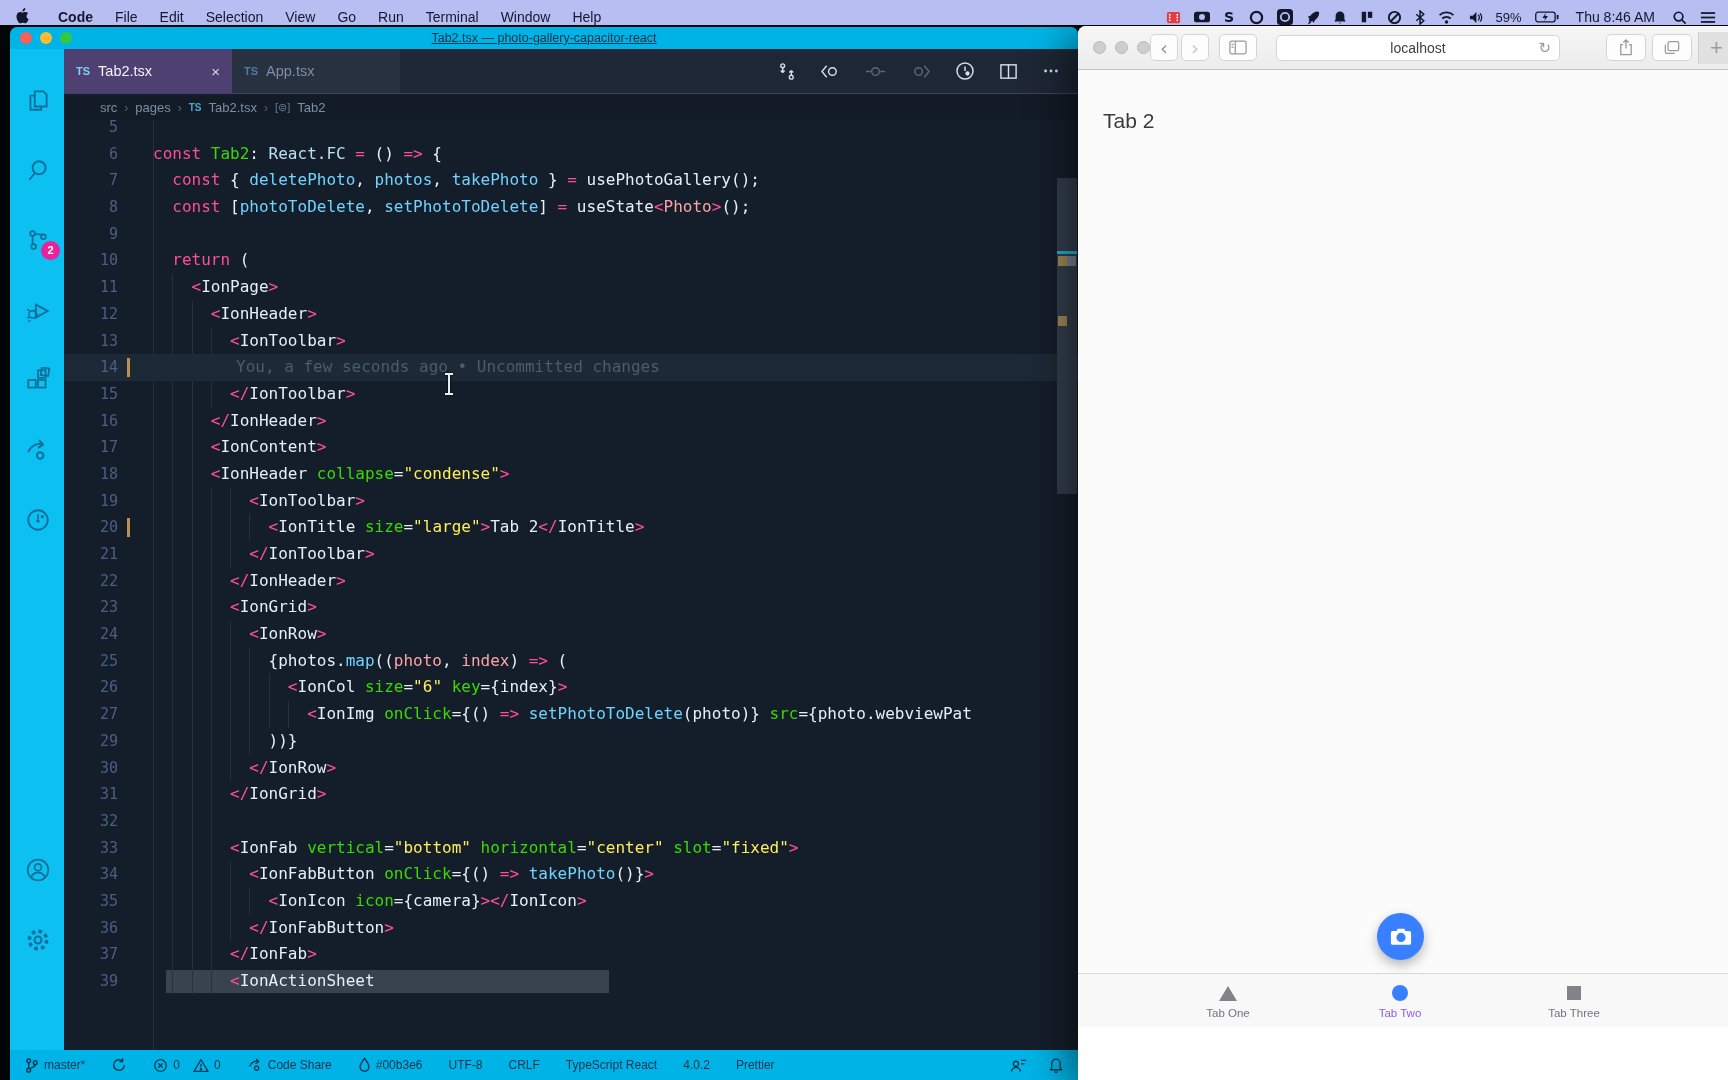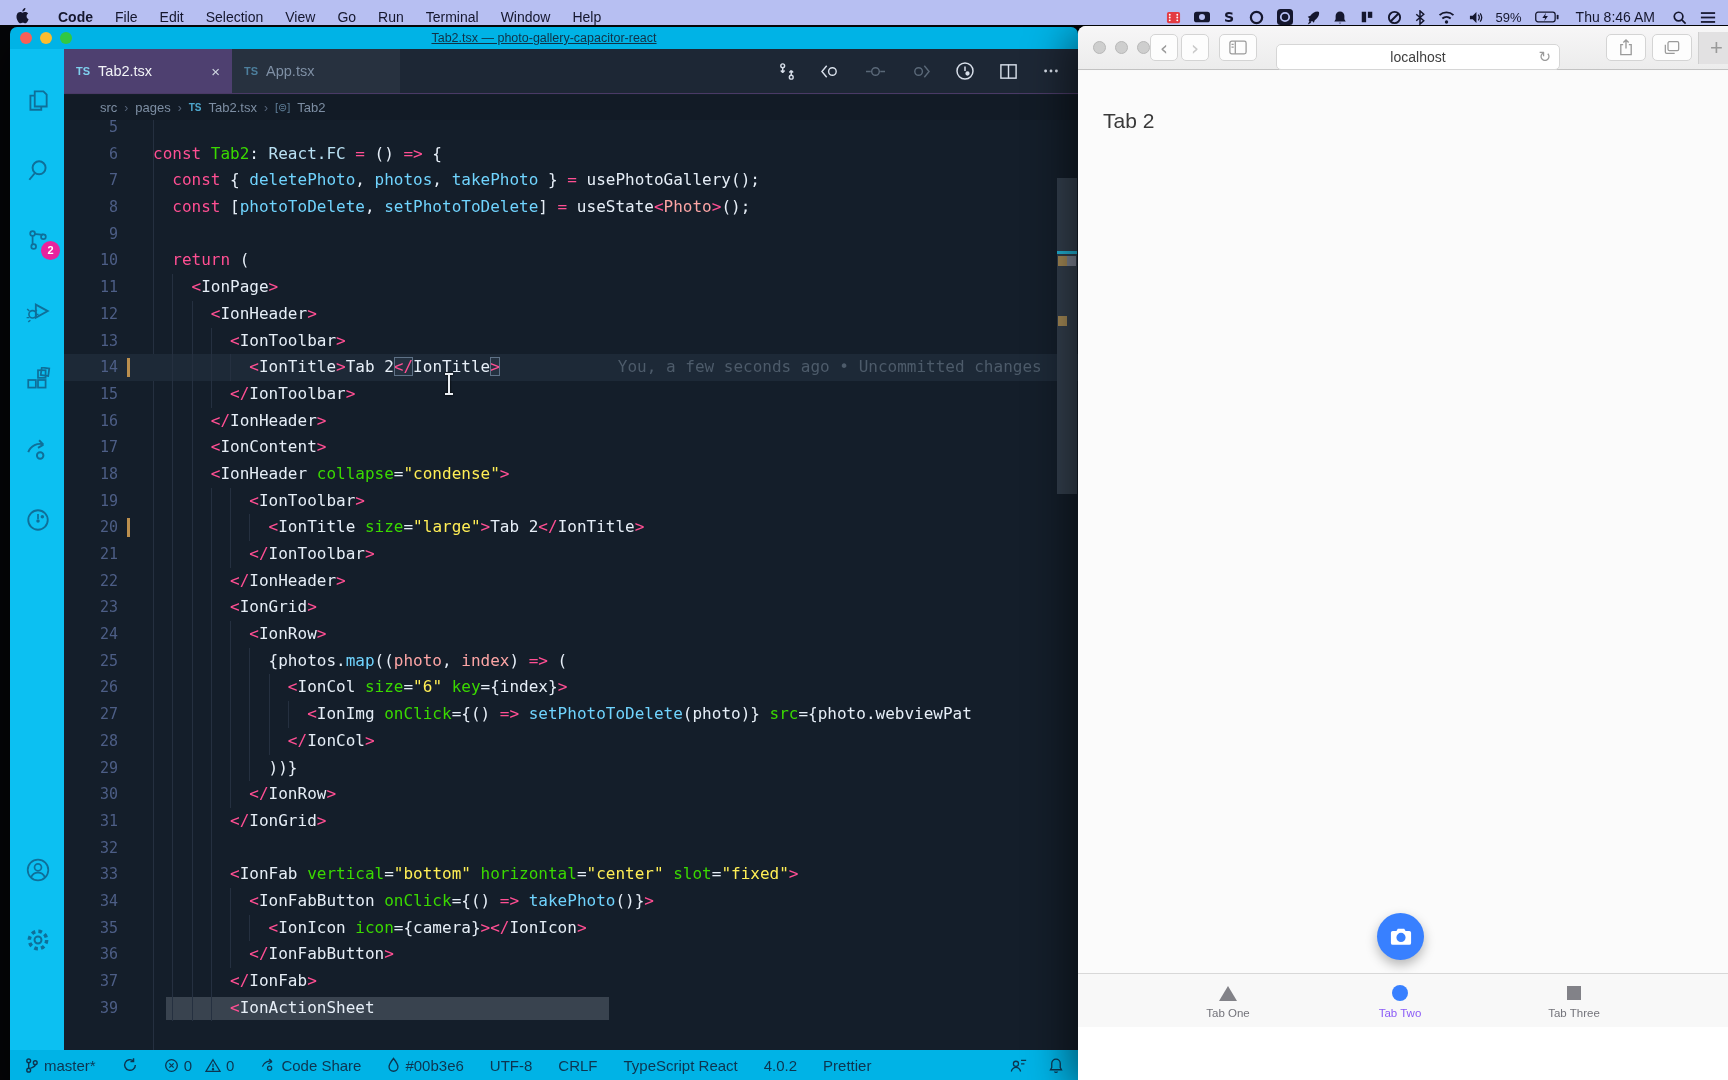--- a/index.html
+++ b/index.html
@@ -86,21 +86,21 @@
   #vsb .mk-t1 { position:absolute; left:1px; top:136px; width:9px; height:10px; background:#a58a56; }
   #vsb .mk-g1 { position:absolute; left:10px; top:136px; width:9px; height:10px; background:#7d8493; }
   #vsb .mk-t2 { position:absolute; left:1px; top:196px; width:9px; height:10px; background:#a58a56; }
 
   
   #ibeam { position:absolute; left:378px; top:252px; color:#e9edf2;
            filter:drop-shadow(0 0 1px #000); }
 
   
   #vs-status { position:absolute; left:0; right:0; bottom:0; height:30px; background:#00b3e6;
-               color:#0d3550; display:flex; align-items:center; font-size:15px;
+               color:#0d3550; display:flex; align-items:center; font-size:12px;
                padding:0 14px; gap:0; }
   .sb-item { display:flex; align-items:center; gap:5px; margin-right:26px; white-space:nowrap; }
   .sb-item svg { display:block; }
   #sb-right { margin-left:auto; display:flex; align-items:center; gap:20px; }
 
   
   #safari { position:absolute; left:1078px; top:26px; width:650px; height:1054px;
             background:#fafafa; border-radius:8px 0 0 0;
             box-shadow:-10px 8px 40px rgba(0,0,0,.5); overflow:hidden; }
   #sf-toolbar { position:absolute; left:0; top:0; right:0; height:44px;
@@ -108,21 +108,21 @@
                 display:flex; align-items:center; }
   .sf-tl { position:absolute; top:15px; width:13px; height:13px; border-radius:50%;
            background:#cecece; border:1px solid #b8b8b8; }
   .sf-btn { height:27px; border:1px solid #d4d4d4; border-radius:5px; background:#fdfdfd;
             color:#9a9a9a; display:flex; align-items:center; justify-content:center; }
   #sf-back { position:absolute; left:72px; top:8px; width:28px; }
   #sf-fwd  { position:absolute; left:103px; top:8px; width:28px; color:#c9c9c9; }
   #sf-side { position:absolute; left:141px; top:8px; width:38px; }
   #sf-addr { position:absolute; left:198px; top:9px; width:284px; height:26px; background:#fff;
              border:1px solid #d6d6d6; border-radius:5px; font-size:14px; color:#3f3f3f;
-             display:flex; align-items:center; justify-content:center;margin-top:9px; }
+             display:flex; align-items:center; justify-content:center; }
   #sf-addr .rl { position:absolute; right:8px; color:#9a9a9a; font-size:15px; }
   #sf-share { position:absolute; left:528px; top:8px; width:40px; }
   #sf-tabsb { position:absolute; left:574px; top:8px; width:40px; }
   #sf-plus  { position:absolute; left:620px; top:6px; width:36px; height:32px; background:#e2e1e2;
               border-left:1px solid #cfcfcf; color:#9a9a9a; font-size:22px; font-weight:300;
               display:flex; align-items:center; justify-content:center; }
   .chev { font-size:20px; line-height:1; font-family:"DejaVu Sans", sans-serif; }
 
   #sf-page { position:absolute; left:0; top:45px; right:0; bottom:0; background:#fbfbfb; }
   #sf-title { position:absolute; left:25px; top:38px; font-size:21px; font-weight:500; color:#3a3a3a; }
@@ -380,21 +380,20 @@
           <span class="ln">12</span>
           <span class="src"><span class="gd"></span><span class="gd gb"></span><span class="gd gb"></span><span class="tk-k">&lt;</span><span class="tk-w">IonHeader</span><span class="tk-k">&gt;</span></span>
         </div>
         <div class="crow">
           <span class="ln">13</span>
           <span class="src"><span class="gd"></span><span class="gd gb"></span><span class="gd gb"></span><span class="gd gb"></span><span class="tk-k">&lt;</span><span class="tk-w">IonToolbar</span><span class="tk-k">&gt;</span></span>
         </div>
         <div class="crow hl">
           <span class="ln">14</span>
           <span class="modbar"></span>
-          <span class="src"><span class="gd"></span><span class="gd gb"></span><span class="gd gb"></span><span class="gd gb"></span><span class="gd gb"></span><span class="tk-k">&lt;</span><span class="tk-w">IonTitle</span><span class="tk-k">&gt;</span><span class="tk-w">Tab 2</span><span class="tk-kb">&lt;/</span><span class="tk-w">IonTitle</span><span class="tk-kb">&gt;</span></span>
           <span class="blame">You, a few seconds ago • Uncommitted changes</span>
         </div>
         <div class="crow">
           <span class="ln">15</span>
           <span class="src"><span class="gd"></span><span class="gd gb"></span><span class="gd gb"></span><span class="gd gb"></span><span class="tk-k">&lt;/</span><span class="tk-w">IonToolbar</span><span class="tk-k">&gt;</span></span>
         </div>
         <div class="crow">
           <span class="ln">16</span>
           <span class="src"><span class="gd"></span><span class="gd gb"></span><span class="gd gb"></span><span class="tk-k">&lt;/</span><span class="tk-w">IonHeader</span><span class="tk-k">&gt;</span></span>
         </div>
@@ -435,24 +434,20 @@
           <span class="ln">25</span>
           <span class="src"><span class="gd"></span><span class="gd gb"></span><span class="gd gb"></span><span class="gd gb"></span><span class="gd gb"></span><span class="gd gb"></span><span class="tk-w">{photos.</span><span class="tk-c">map</span><span class="tk-w">((</span><span class="tk-o">photo</span><span class="tk-w">, </span><span class="tk-o">index</span><span class="tk-w">) </span><span class="tk-k">=&gt;</span><span class="tk-w"> (</span></span>
         </div>
         <div class="crow">
           <span class="ln">26</span>
           <span class="src"><span class="gd"></span><span class="gd gb"></span><span class="gd gb"></span><span class="gd gb"></span><span class="gd gb"></span><span class="gd gb"></span><span class="gd gb"></span><span class="tk-k">&lt;</span><span class="tk-w">IonCol </span><span class="tk-g">size</span><span class="tk-w">=</span><span class="tk-s">"6"</span><span class="tk-w"> </span><span class="tk-g">key</span><span class="tk-w">={index}</span><span class="tk-k">&gt;</span></span>
         </div>
         <div class="crow">
           <span class="ln">27</span>
           <span class="src"><span class="gd"></span><span class="gd gb"></span><span class="gd gb"></span><span class="gd gb"></span><span class="gd gb"></span><span class="gd gb"></span><span class="gd gb"></span><span class="gd gb"></span><span class="tk-k">&lt;</span><span class="tk-w">IonImg </span><span class="tk-g">onClick</span><span class="tk-w">={() </span><span class="tk-k">=&gt; </span><span class="tk-c">setPhotoToDelete</span><span class="tk-w">(photo)} </span><span class="tk-g">src</span><span class="tk-w">={photo.webviewPat</span></span>
-        </div>
-        <div class="crow">
-          <span class="ln">28</span>
-          <span class="src"><span class="gd"></span><span class="gd gb"></span><span class="gd gb"></span><span class="gd gb"></span><span class="gd gb"></span><span class="gd gb"></span><span class="gd gb"></span><span class="tk-k">&lt;/</span><span class="tk-w">IonCol</span><span class="tk-k">&gt;</span></span>
         </div>
         <div class="crow">
           <span class="ln">29</span>
           <span class="src"><span class="gd"></span><span class="gd gb"></span><span class="gd gb"></span><span class="gd gb"></span><span class="gd gb"></span><span class="gd gb"></span><span class="tk-w">))}</span></span>
         </div>
         <div class="crow">
           <span class="ln">30</span>
           <span class="src"><span class="gd"></span><span class="gd gb"></span><span class="gd gb"></span><span class="gd gb"></span><span class="gd gb"></span><span class="tk-k">&lt;/</span><span class="tk-w">IonRow</span><span class="tk-k">&gt;</span></span>
         </div>
         <div class="crow">

